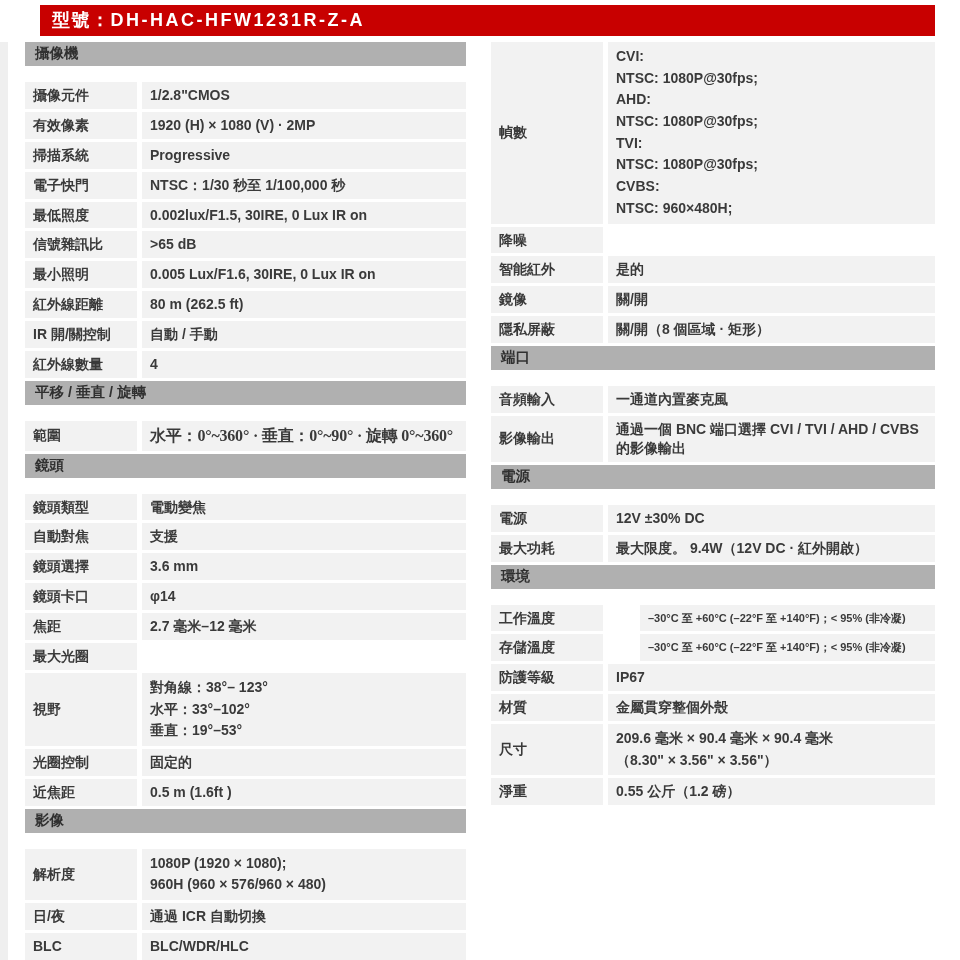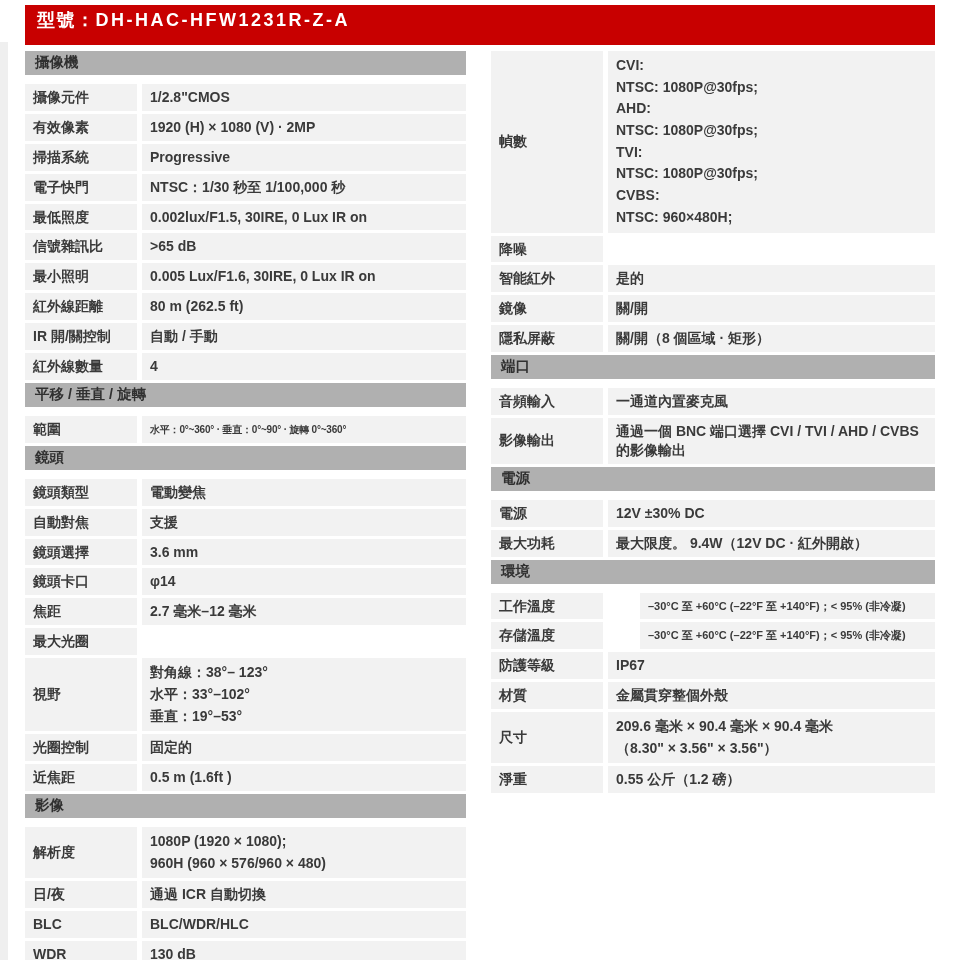--- a/index.html
+++ b/index.html
@@ -19,43 +19,44 @@
   .edge-strip{
     position:absolute;left:0;top:42px;width:8px;height:918px;
     background:#efefef;
   }
   .page{
     position:absolute;left:25px;top:5px;width:910px;
   }
   .title-bar{
     background:var(--accent);
     color:#ffffff;
-    height:40px;
+    height:31px;
     line-height:31px;
     font-size:18px;
     padding-left:12px;
     letter-spacing:1.5px;
     white-space:nowrap;
+    margin-left:15px;
   }
   .title-bar .model{letter-spacing:2.5px;}
   .columns{
     display:flex;
     gap:25px;
     margin-top:6px;
     align-items:flex-start;
   }
   .col{display:block;}
   .col-left{width:441px;}
   .col-right{width:444px;}
   .section-header{
     background:var(--section-bg);
     color:#303030;
     font-size:14.5px;
     padding:2px 0 3px 10px;
-    margin-bottom:9px;
+    margin-bottom:16px;
     min-height:22px;
   }
   .row{
     display:flex;
     margin-bottom:3px;
   }
   .cell{
     background:var(--cell-bg);
     font-size:14px;
     line-height:1.35;
@@ -70,21 +71,21 @@
     text-align:center;
   }
   .cell.value{
     flex:1 1 auto;
     padding:4px 8px;
     min-height:26px;
     white-space:pre-line;
   }
   .row.multiline .cell.value{line-height:1.55;}
   .row.small .cell.value{font-size:11px;margin-left:32px;}
-  .row.tight .cell.value{font-size:10px;letter-spacing:-0.2px;}
+  .row.tight .cell.value{font-size:16px;letter-spacing:-0.2px;font-family:Liberation Serif, serif;}
 </style>
 </head>
 <body>
 
 <div class="edge-strip"></div>
 
 <div class="page">
   <div class="title-bar">
     <span>型號</span><span>：</span><span class="model">DH-HAC-HFW1231R-Z-A</span>
   </div>

